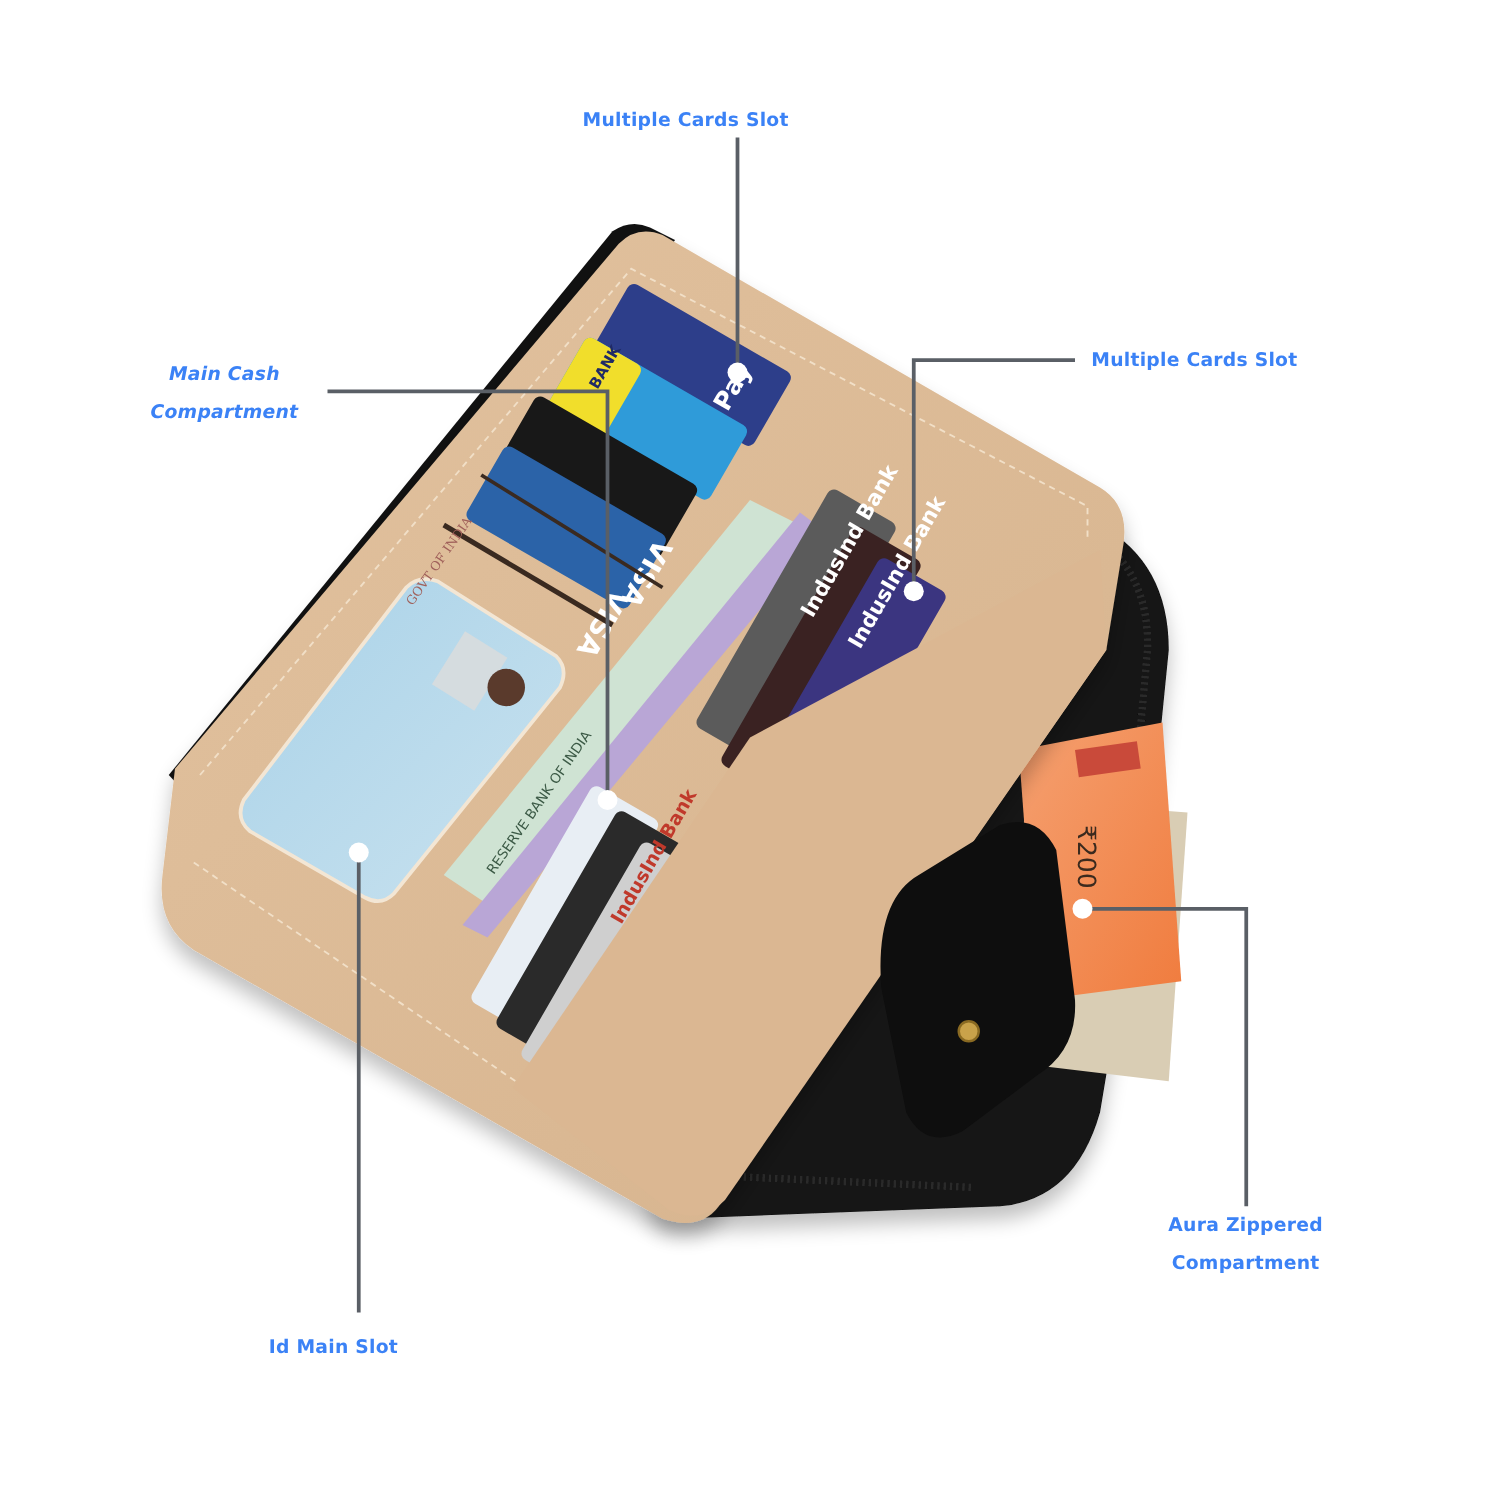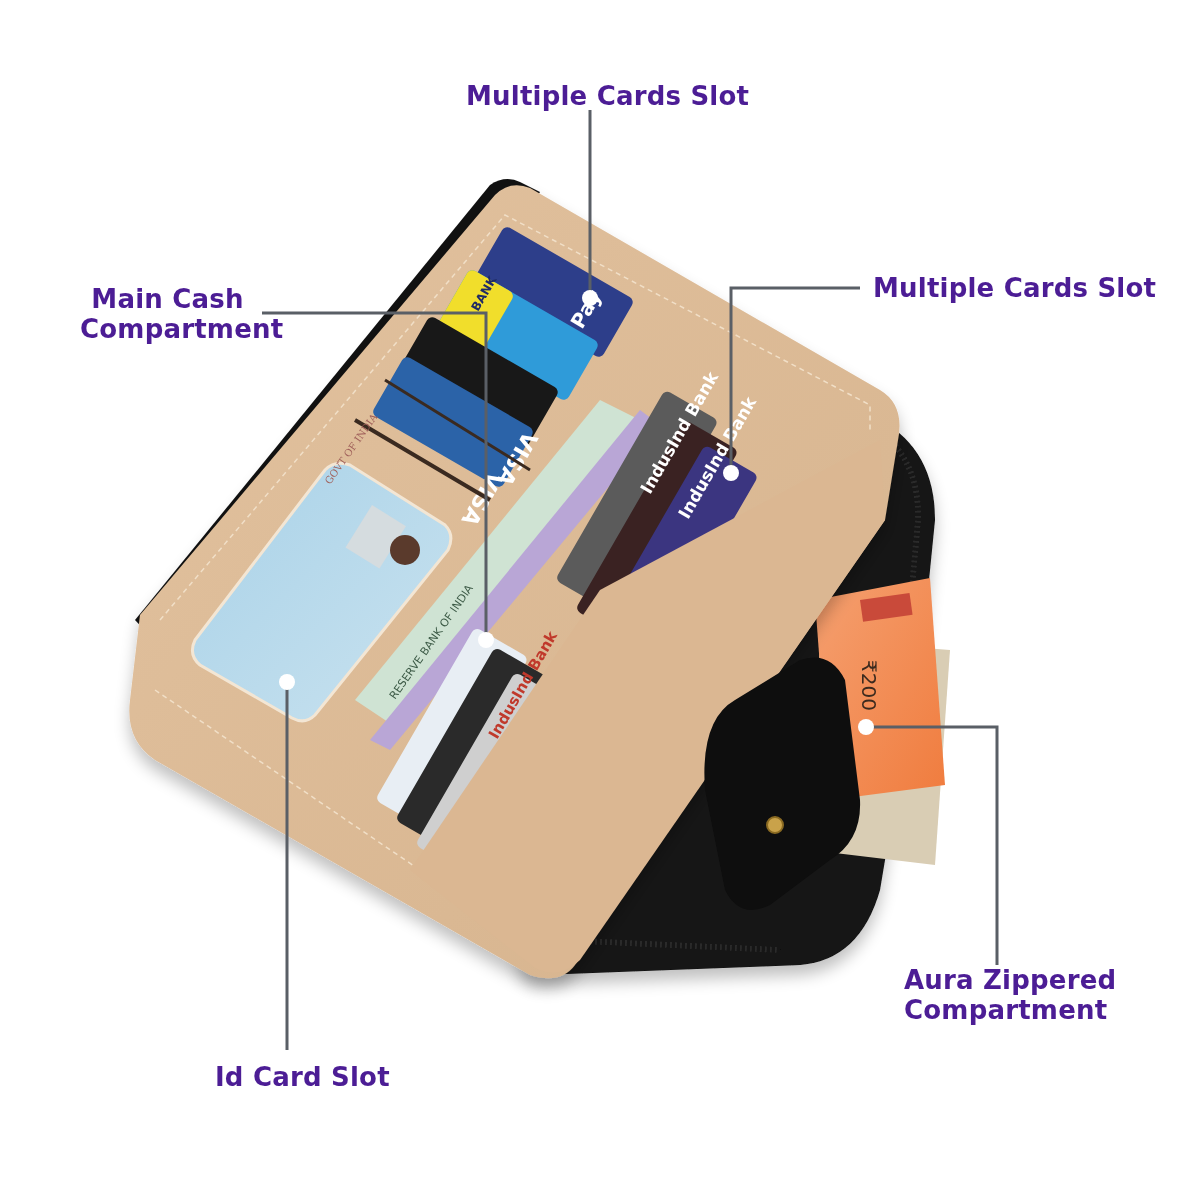--- a/index.html
+++ b/index.html
@@ -1,19 +1,19 @@
 <!DOCTYPE html>
 <html><head>
   <meta charset="utf-8">
   <style>
     html, body { margin: 0; padding: 0; background: #ffffff; }
     body { width: 1200px; height: 1200px; position: relative; overflow: hidden;
            font-family: "DejaVu Sans", sans-serif; }
     .stage { position: absolute; left: 0; top: 0; width: 1200px; height: 1200px; }
-    .label { position: absolute; font-weight: bold; color: #4c1d95; font-size: 26px;
+    .label { position: absolute; font-weight: bold; color: #3b82f6; font-size: 15px;
              line-height: 30px; letter-spacing: 0.2px; text-align: center; white-space: nowrap; }
     .lines { position: absolute; left: 0; top: 0; width: 1200px; height: 1200px; pointer-events: none; }
   </style>
 </head>
 <body>
 
 <div class="stage">
 
   <svg class="lines" viewBox="0 0 1200 1200" xmlns="http://www.w3.org/2000/svg">
     <defs>
@@ -129,31 +129,31 @@
       <circle cx="731" cy="473" r="8"></circle>
       <circle cx="866" cy="727" r="8"></circle>
       <circle cx="287" cy="682" r="8"></circle>
     </g>
   </svg>
 
   <div class="label" style="left:466px; top:81px;">
     <span>Multiple Cards Slot</span>
   </div>
 
-  <div class="label" style="left:80px; top:284px; width:175px;">
+  <div class="label" style="left:92px; top:284px; width:175px;font-style:italic;">
     <div>Main Cash</div>
     <div>Compartment</div>
   </div>
 
   <div class="label" style="left:873px; top:273px;">
     <span>Multiple Cards Slot</span>
   </div>
 
   <div class="label" style="left:904px; top:965px; width:185px;">
     <div>Aura Zippered</div>
     <div>Compartment</div>
   </div>
 
   <div class="label" style="left:215px; top:1062px;">
-    <span>Id Card Slot</span>
+    <span>Id Main Slot</span>
   </div>
 
 </div>
 
 </body></html>

